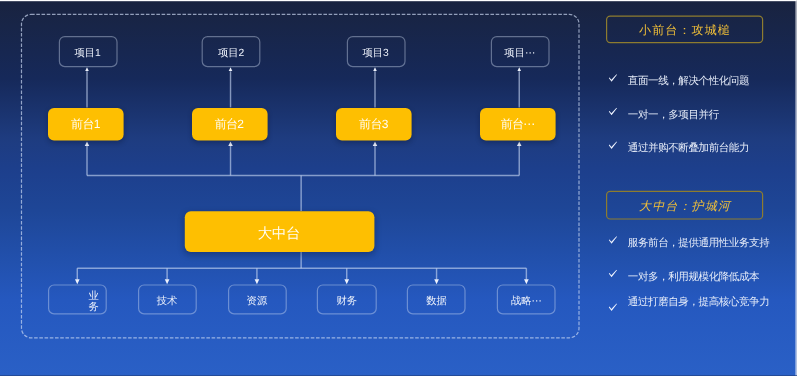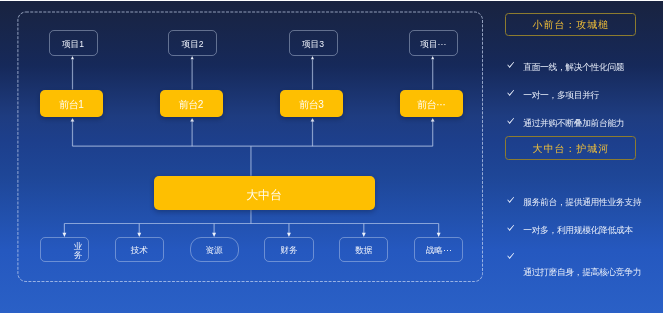--- a/index.html
+++ b/index.html
@@ -30,42 +30,42 @@
           color:#fffdf5;font-size:12px;font-weight:400;letter-spacing:-0.2px;text-indent:-0.2px;}
   .center span{transform:translateY(1.5px);}
 
   
   .r1{top:30.2px;width:49px;height:26px;}
   .r1.c1{left:48.5px;} .r1.c2{left:168.1px;} .r1.c3{left:288.5px;text-align:center;} .r1.c4{left:408.7px;}
   
   .r2{top:89.5px;width:63px;height:27px;}
   .r2.c1{left:40px;} .r2.c2{left:159.6px;} .r2.c3{left:280px;} .r2.c4{left:400.2px;}
   
-  .rc{left:153.6px;top:175.8px;width:221px;height:34.3px;}
+  .rc{left:153.6px;top:175.8px;width:158px;height:34.3px;}
   
   .r3{top:237.2px;width:49.2px;height:25.2px;}
-  .r3.c1{left:39.8px;padding-left:33px;}  .r3.c2{left:114.65px;} .r3.c3{left:189.5px;border-radius:11px;}
+  .r3.c1{left:39.8px;padding-left:33px;}  .r3.c2{left:114.65px;} .r3.c3{left:189.5px;}
   .r3.c4{left:264.35px;} .r3.c5{left:339.2px;} .r3.c6{left:414.05px;}
 
   
   .ptitle{position:absolute;box-sizing:border-box;border:1px solid #8d7c2f;border-radius:3.5px;
           color:#f2c038;font-size:10px;font-weight:400;left:505.2px;width:130.4px;height:23.6px;
           display:flex;align-items:center;justify-content:center;}
   .ptitle span{transform:translateY(1.3px);letter-spacing:0.95px;text-indent:0.95px;}
-  .ptitle.t1{top:12.6px;} .ptitle.t2{top:136px;}
+  .ptitle.t1{top:12.6px;} .ptitle.t2{top:159px;font-style:italic;}
 
   .bullet{position:absolute;color:#e7edf9;font-size:8.8px;letter-spacing:-0.38px;
           text-indent:-0.38px;white-space:nowrap;left:523.6px;transform:translateY(-50%);}
   .chk{position:absolute;left:507.3px;width:7.6px;height:7px;transform:translateY(-50%);line-height:0;}
   .b1{top:68px;}   .k1{top:65px;}
   .b2{top:95.6px;} .k2{top:92.6px;}
   .b3{top:124px;}  .k3{top:121px;}
   .b4{top:203px;}  .k4{top:200px;}
   .b5{top:230.6px;}.k5{top:227.6px;}
-  .b6{top:273px;}  .k6{top:256px;}
+  .b6{top:252px;}  .k6{top:256px;}
 
   i.ell{font-style:normal;}
 </style>
 </head>
 <body>
 
 <div class="stage">
 
   <svg class="wires" viewBox="0 0 664 313">
     <rect x="17.9" y="12.0" width="464.6" height="269.5" rx="8" fill="none" stroke="rgba(206,220,244,.68)" stroke-width="1" stroke-dasharray="3 1.35"></rect>

